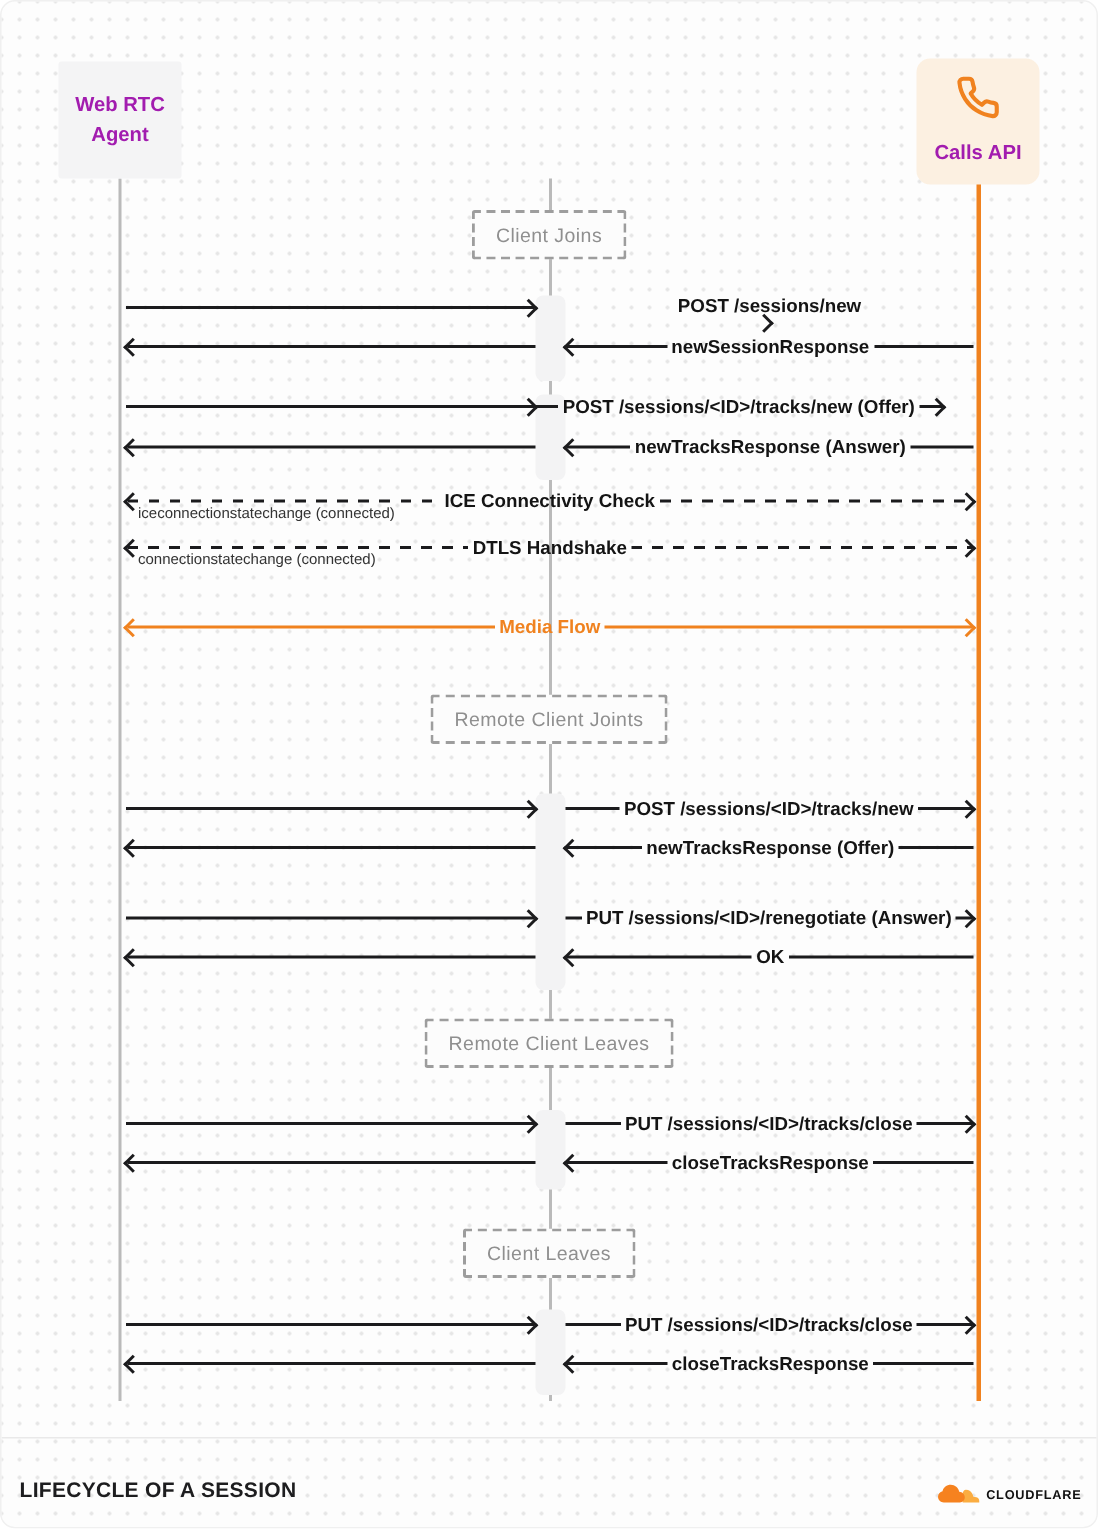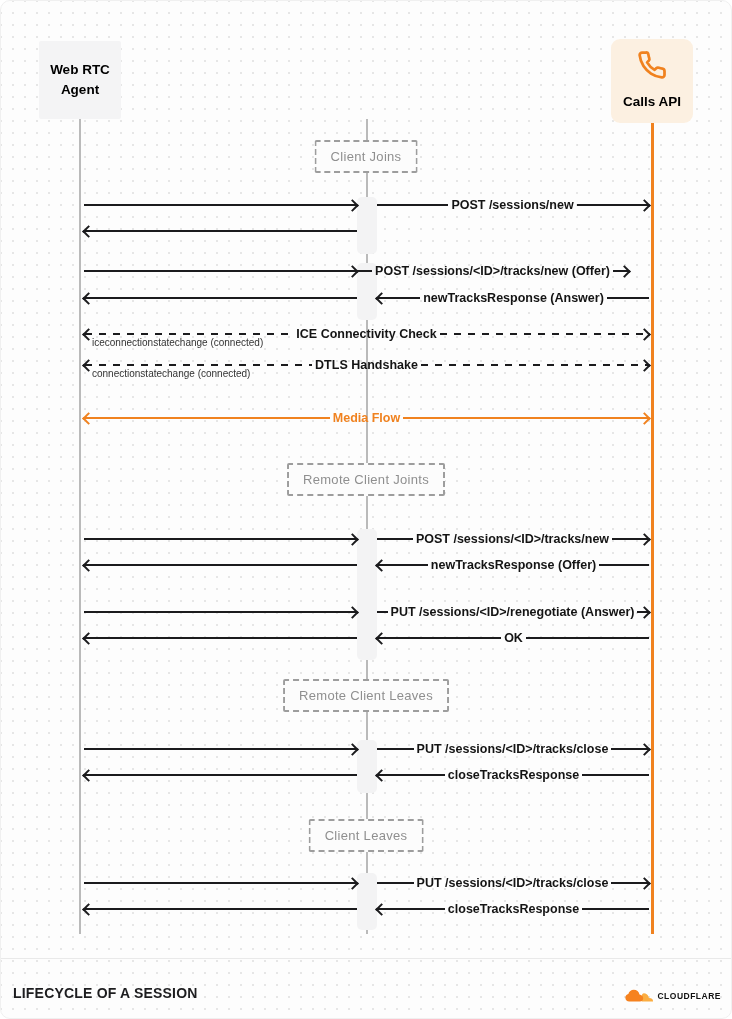--- a/index.html
+++ b/index.html
@@ -9,21 +9,21 @@
     font-family:"Liberation Sans",sans-serif;
     background-color:#FDFDFD;
     background-image:radial-gradient(circle,#E6E6E6 1.3px,transparent 1.4px);
     background-size:12px 12px;background-position:6px 6px;
     border:1px solid #F0F0F0;border-radius:10px;
   }
   
   .actor-box{
     position:absolute;width:82px;height:78px;background:#F4F4F5;border-radius:2px;
     display:flex;flex-direction:column;align-items:center;justify-content:center;
-    font-weight:bold;font-size:13.5px;line-height:1.45;color:#000000;text-align:center;z-index:5;
+    font-weight:bold;font-size:13.5px;line-height:1.45;color:#a21caf;text-align:center;z-index:5;
   }
   .actor-box.highlight{background:#FCF0E1;border-radius:9px;height:84px;}
   .actor-box .phone{width:30px;height:30px;margin-bottom:6px;}
   
   .lifeline{position:absolute;top:118px;height:815px;width:2px;background:#BABABA;z-index:1;}
   .lifeline.orange{background:#F0821F;width:3px;top:120px;height:813px;}
   
   .activation{position:absolute;left:356px;width:20px;background:#F3F3F4;border-radius:5px;z-index:2;}
   
   .section{
@@ -81,25 +81,31 @@
       <span>Calls API</span>
     </div>
     <div class="section" style="top: 139px;">Client Joins</div>
     <div class="section" style="top: 462px;">Remote Client Joints</div>
     <div class="section" style="top: 678px;">Remote Client Leaves</div>
     <div class="section" style="top: 818px;">Client Leaves</div>
     <div class="msgrow" style="left: 83px; width: 273px; top: 196px;">
       <span class="line"></span>
       <span class="chev r"></span>
     </div>
-    <div class="msgrow" style="left: 376px; width: 272px; top: 196px;">
+    <div class="msgrow" style="left: 376px; width: 272px; top: 196px; flex-direction: column;">
       <span class="line"></span>
       <span class="mlabel">POST /sessions/new</span>
       <span class="line"></span>
       <span class="chev r"></span>
+    </div>
+    <div class="msgrow" style="left: 376px; width: 272px; top: 222px;">
+      <span class="chev l"></span>
+      <span class="line"></span>
+      <span class="mlabel">newSessionResponse</span>
+      <span class="line"></span>
     </div>
     <div class="msgrow" style="left: 83px; width: 273px; top: 222px;">
       <span class="chev l"></span>
       <span class="line"></span>
     </div>
     <div class="msgrow" style="left: 83px; width: 273px; top: 262px;">
       <span class="line"></span>
       <span class="chev r"></span>
     </div>
     <div class="msgrow" style="left: 356px; width: 272px; top: 262px;">

